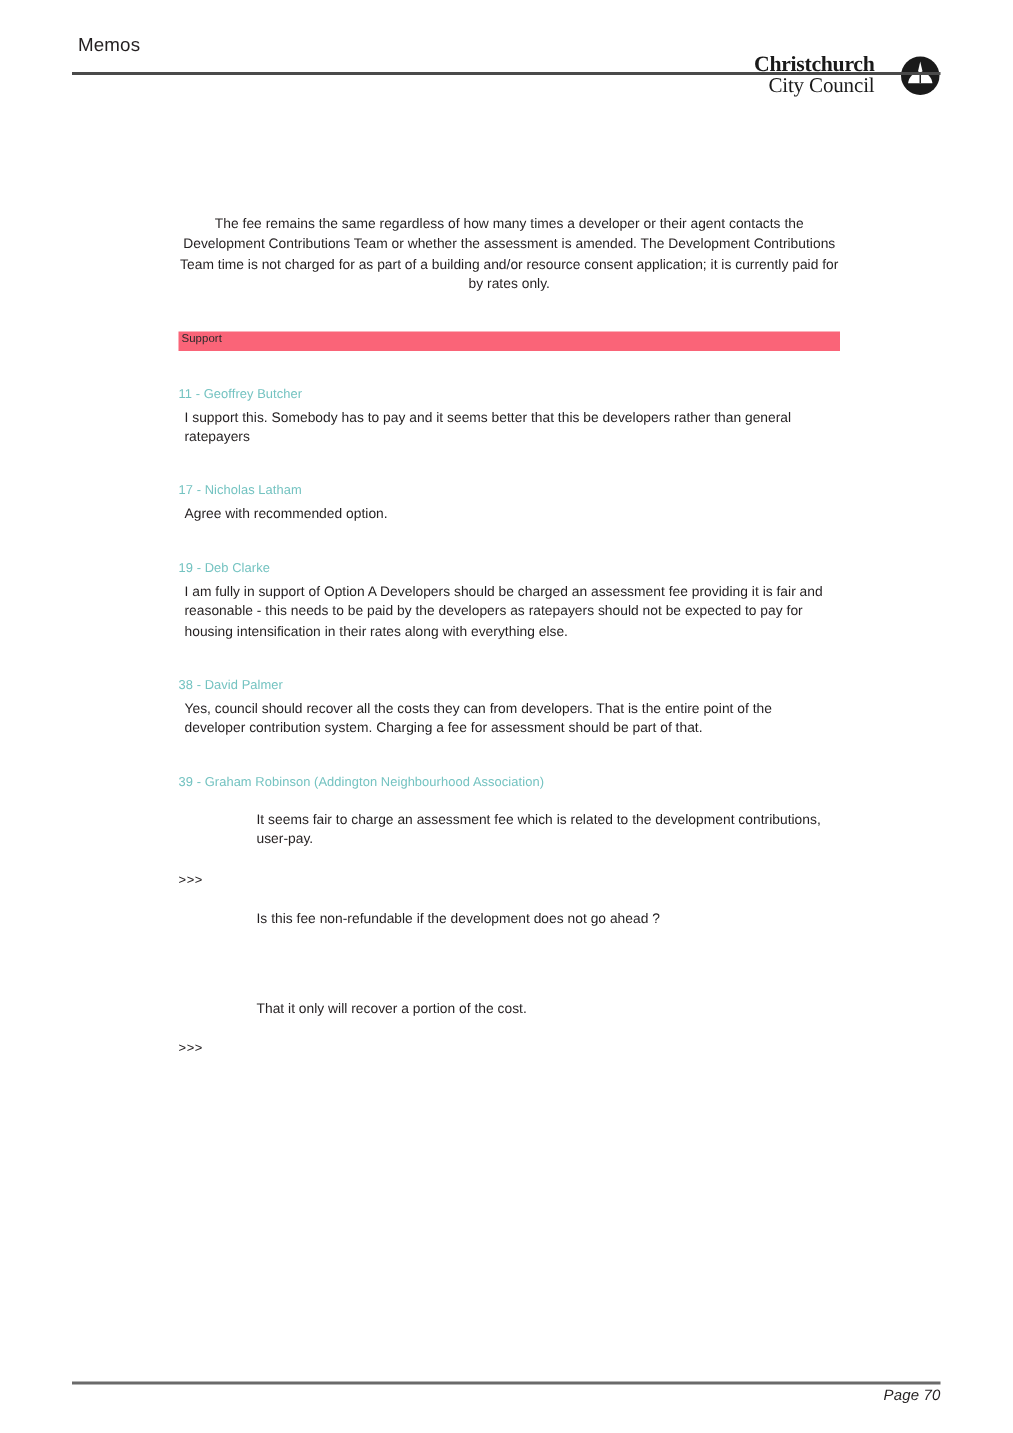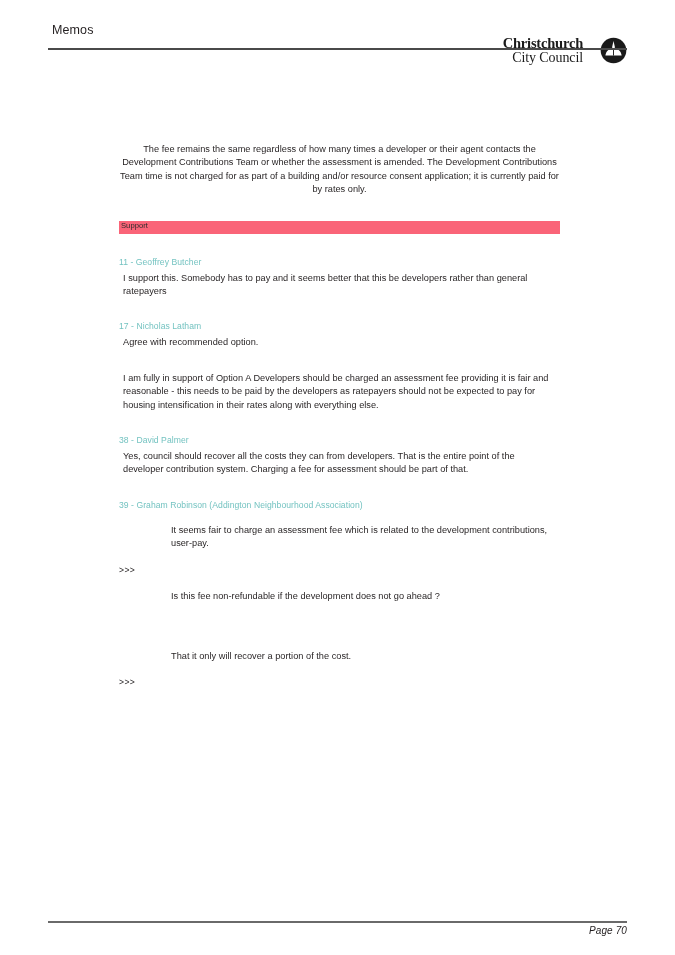--- a/index.html
+++ b/index.html
@@ -207,20 +207,21 @@
       <div class="comment-head">11 - Geoffrey Butcher</div>
       <p class="comment-body">I support this.  Somebody has to pay and it seems better that this be developers rather than general ratepayers</p>
     </div>
 
     <div class="comment">
       <div class="comment-head">17 - Nicholas Latham</div>
       <p class="comment-body">Agree with recommended option.</p>
     </div>
 
     <div class="comment">
+      <div class="comment-head">19 - Deb Clarke</div>
       <p class="comment-body">I am fully in support of Option A Developers should be charged an assessment fee providing it is fair and reasonable - this needs to be paid by the developers as ratepayers should not be expected to pay for housing intensification in their rates along with everything else.</p>
     </div>
 
     <div class="comment">
       <div class="comment-head">38 - David Palmer</div>
       <p class="comment-body">Yes, council should recover all the costs they can from developers. That is the entire point of the developer contribution system. Charging a fee for assessment should be part of that.</p>
     </div>
 
     <div class="comment spaced">
       <div class="comment-head">39 - Graham Robinson (Addington Neighbourhood Association)</div>

